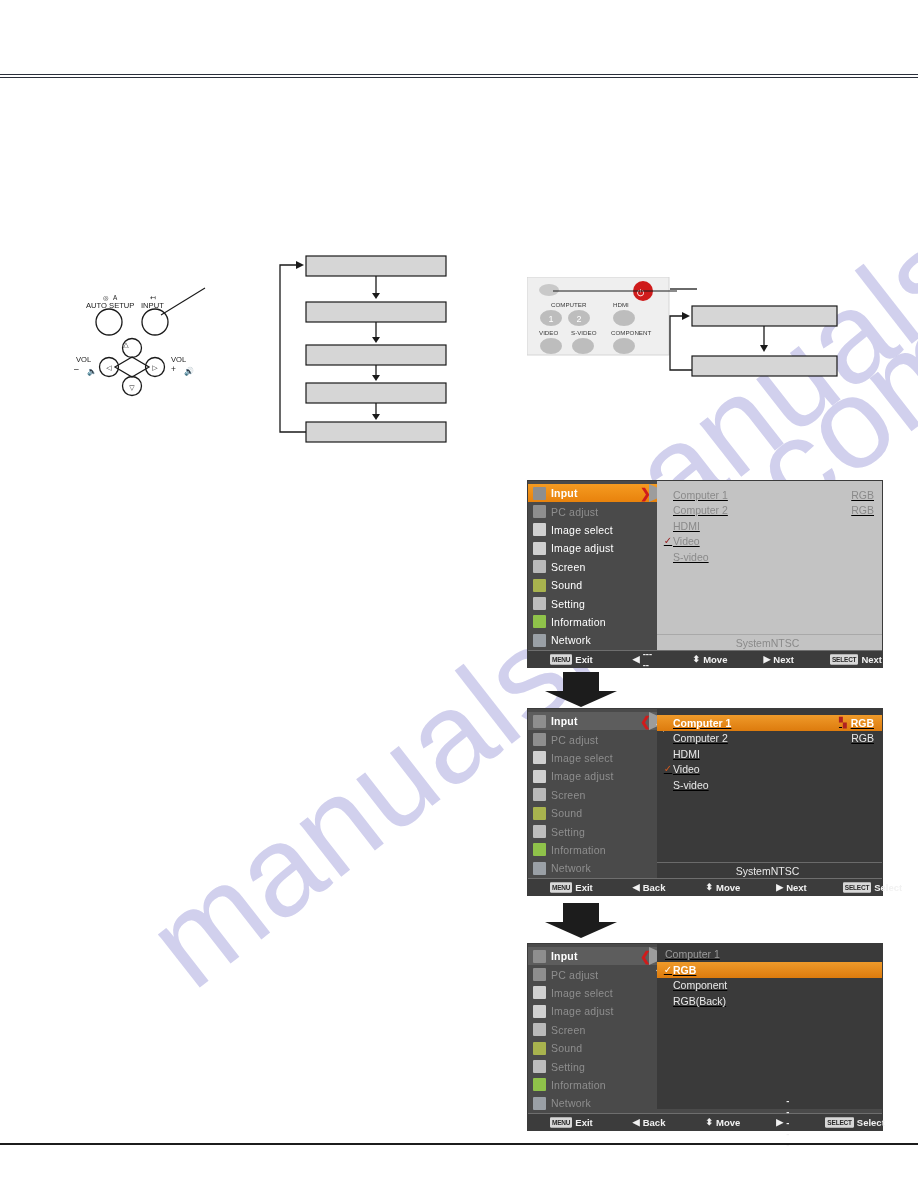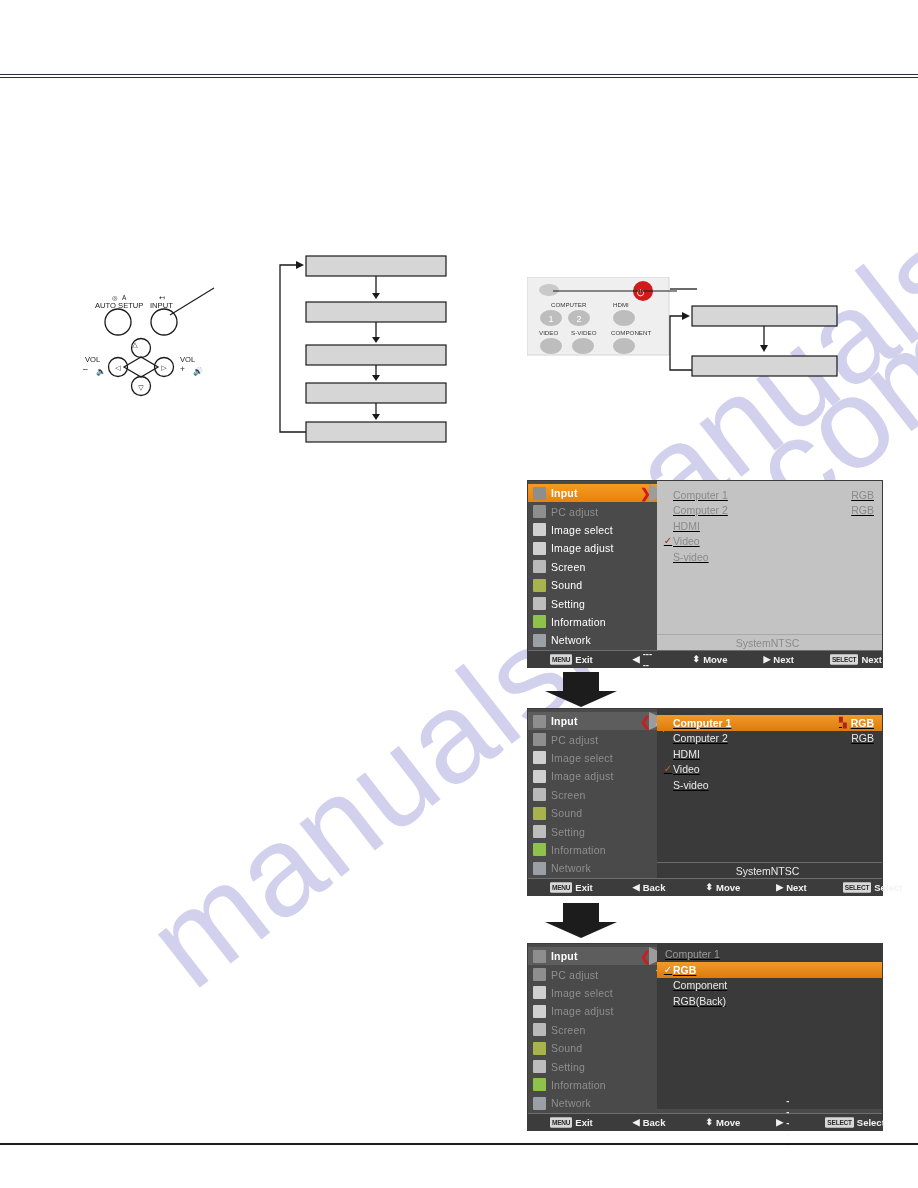--- a/index.html
+++ b/index.html
@@ -36,21 +36,21 @@
     border-top: 1.6px solid #2a2f3a;
     border-bottom: 1.6px solid #2a2f3a;
     height: 4px; background: #fff; z-index: 2;
   }
   .rule-bottom {
     position: absolute; left: 0; top: 1143px; width: 918px; height: 0;
     border-top: 2px solid #1c1c1c; z-index: 2;
   }
 
   
-  .remote { position: absolute; left: 71px; top: 282px; width: 210px; height: 115px; z-index: 3; }
+  .remote { position: absolute; left: 62px; top: 282px; width: 210px; height: 115px; z-index: 3; }
 
   
   .flow { position: absolute; left: 266px; top: 252px; width: 200px; height: 205px; z-index: 3; }
 
   
   .cpanel { position: absolute; left: 527px; top: 277px; width: 150px; height: 82px; z-index: 3; }
   .cpanel-flow { position: absolute; left: 662px; top: 286px; width: 230px; height: 110px; z-index: 3; }
 
   
   .osd {

